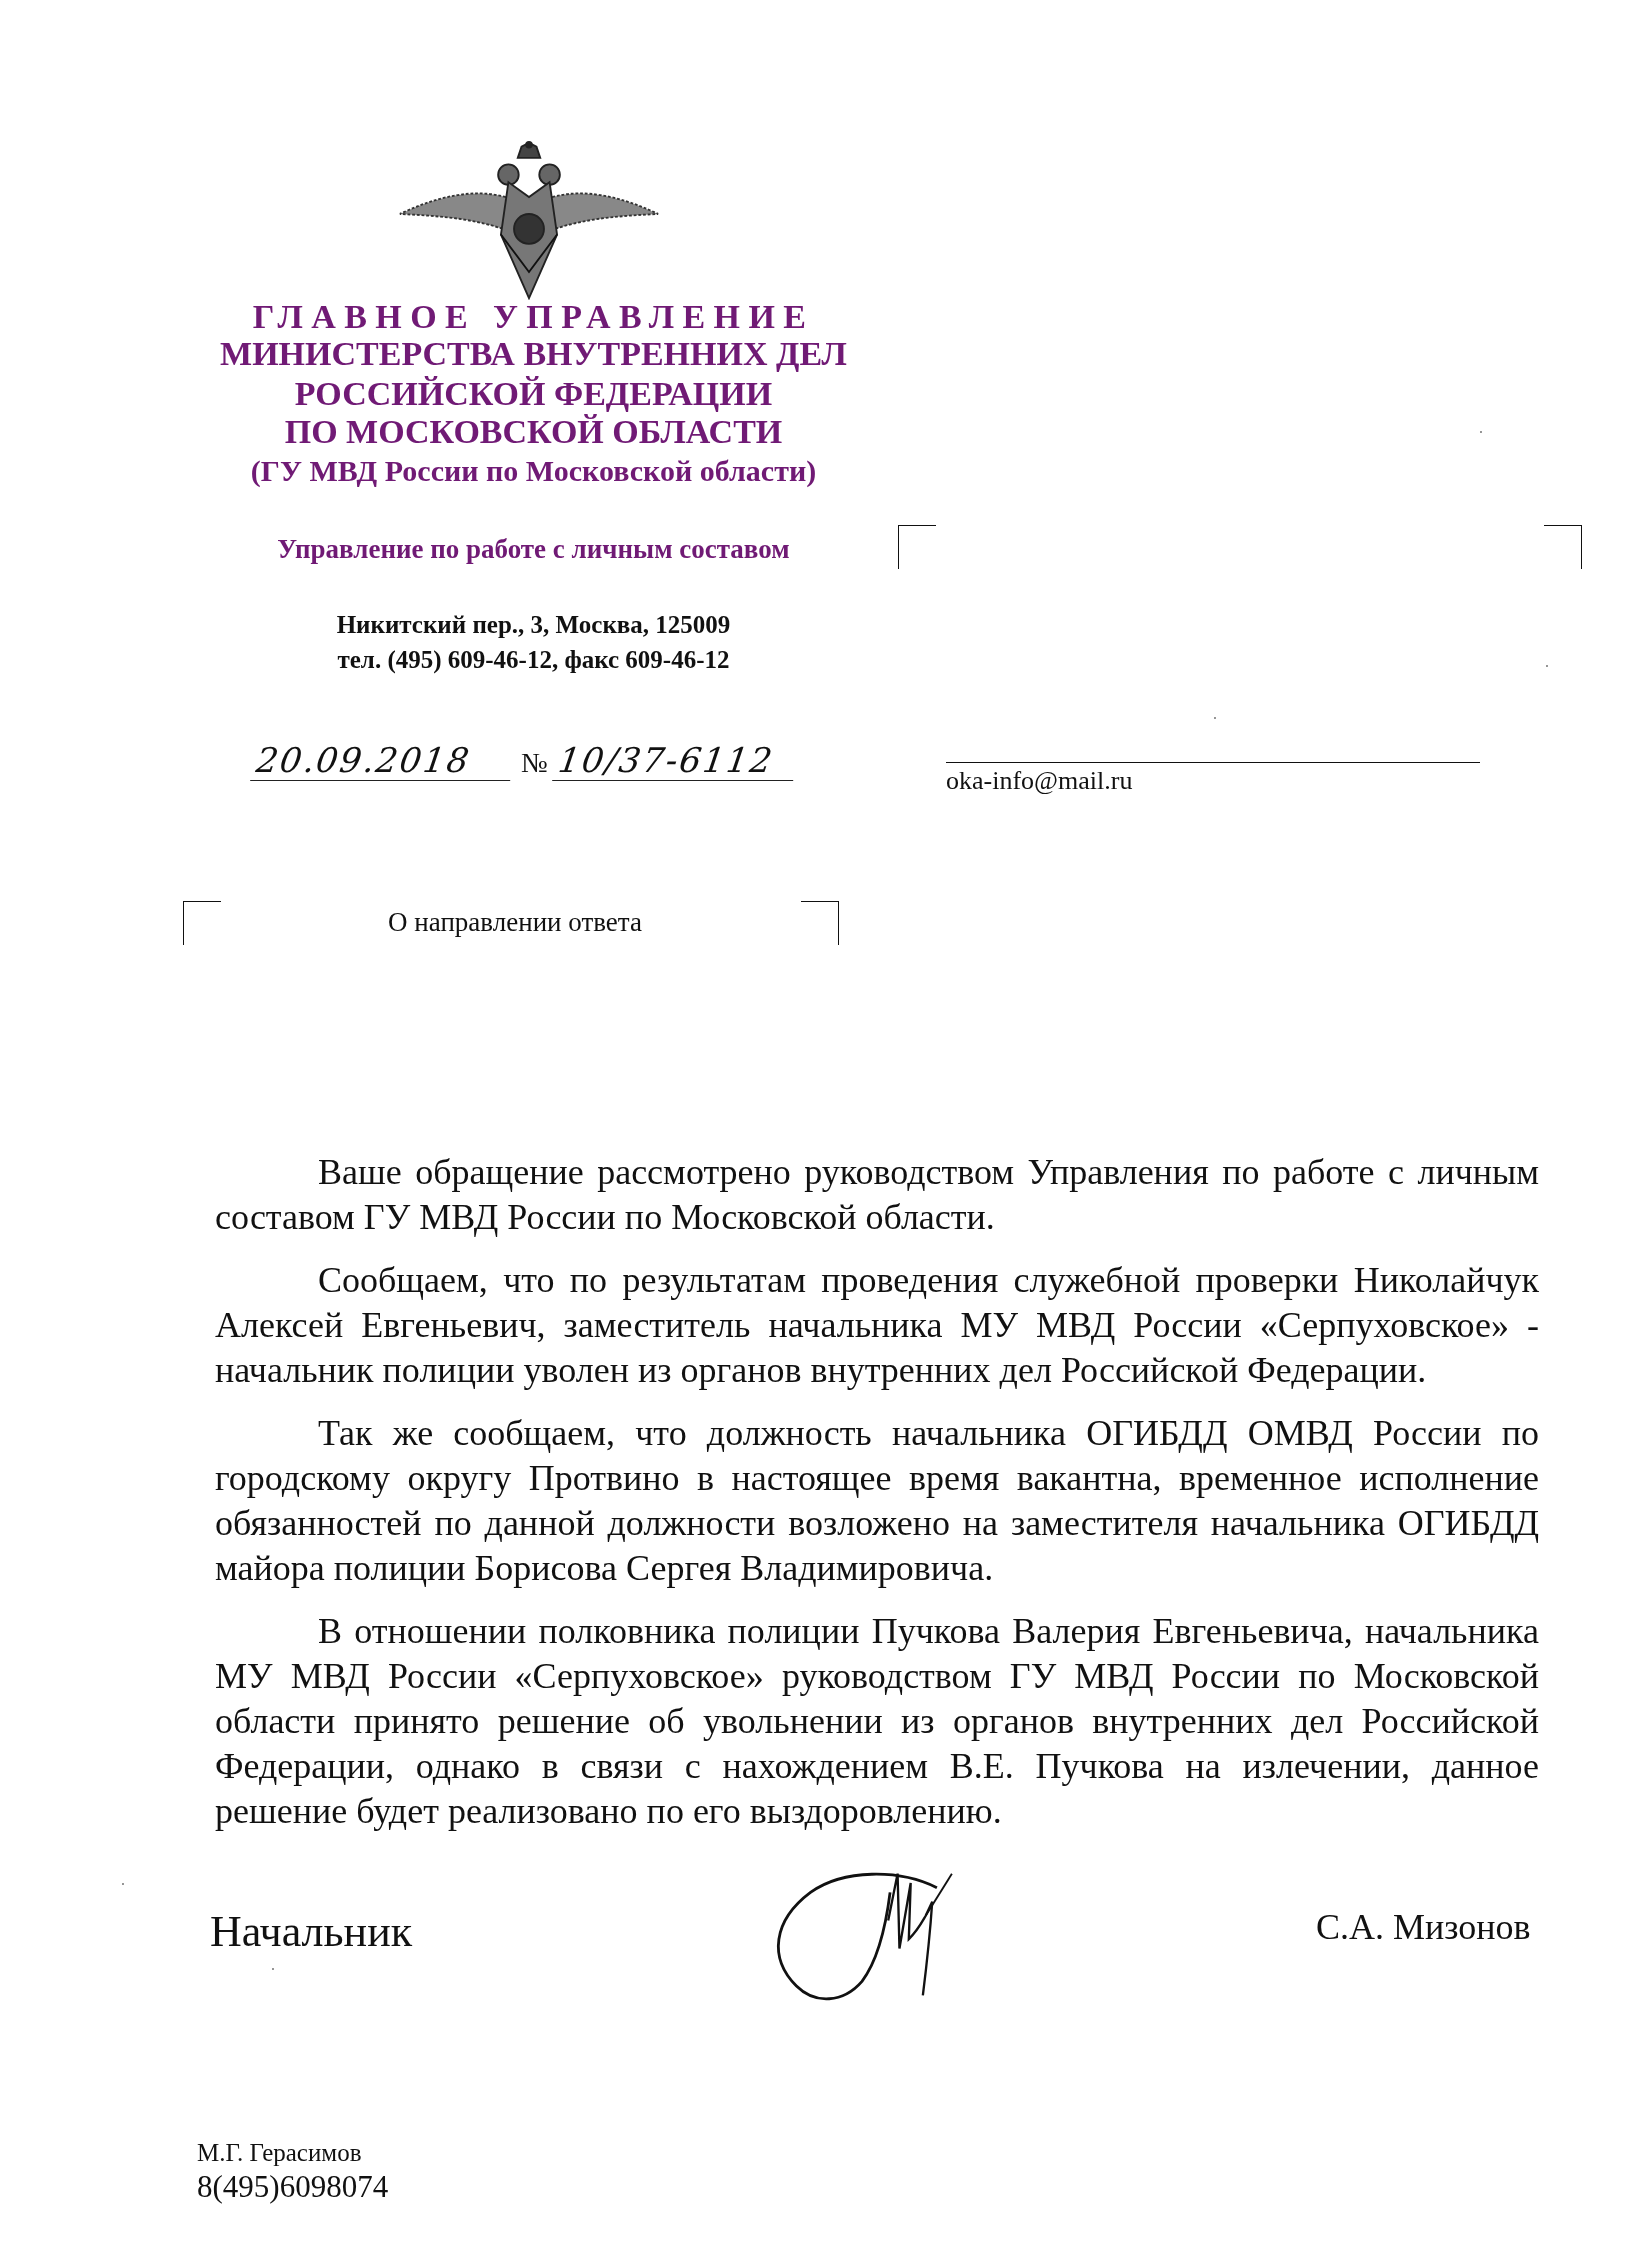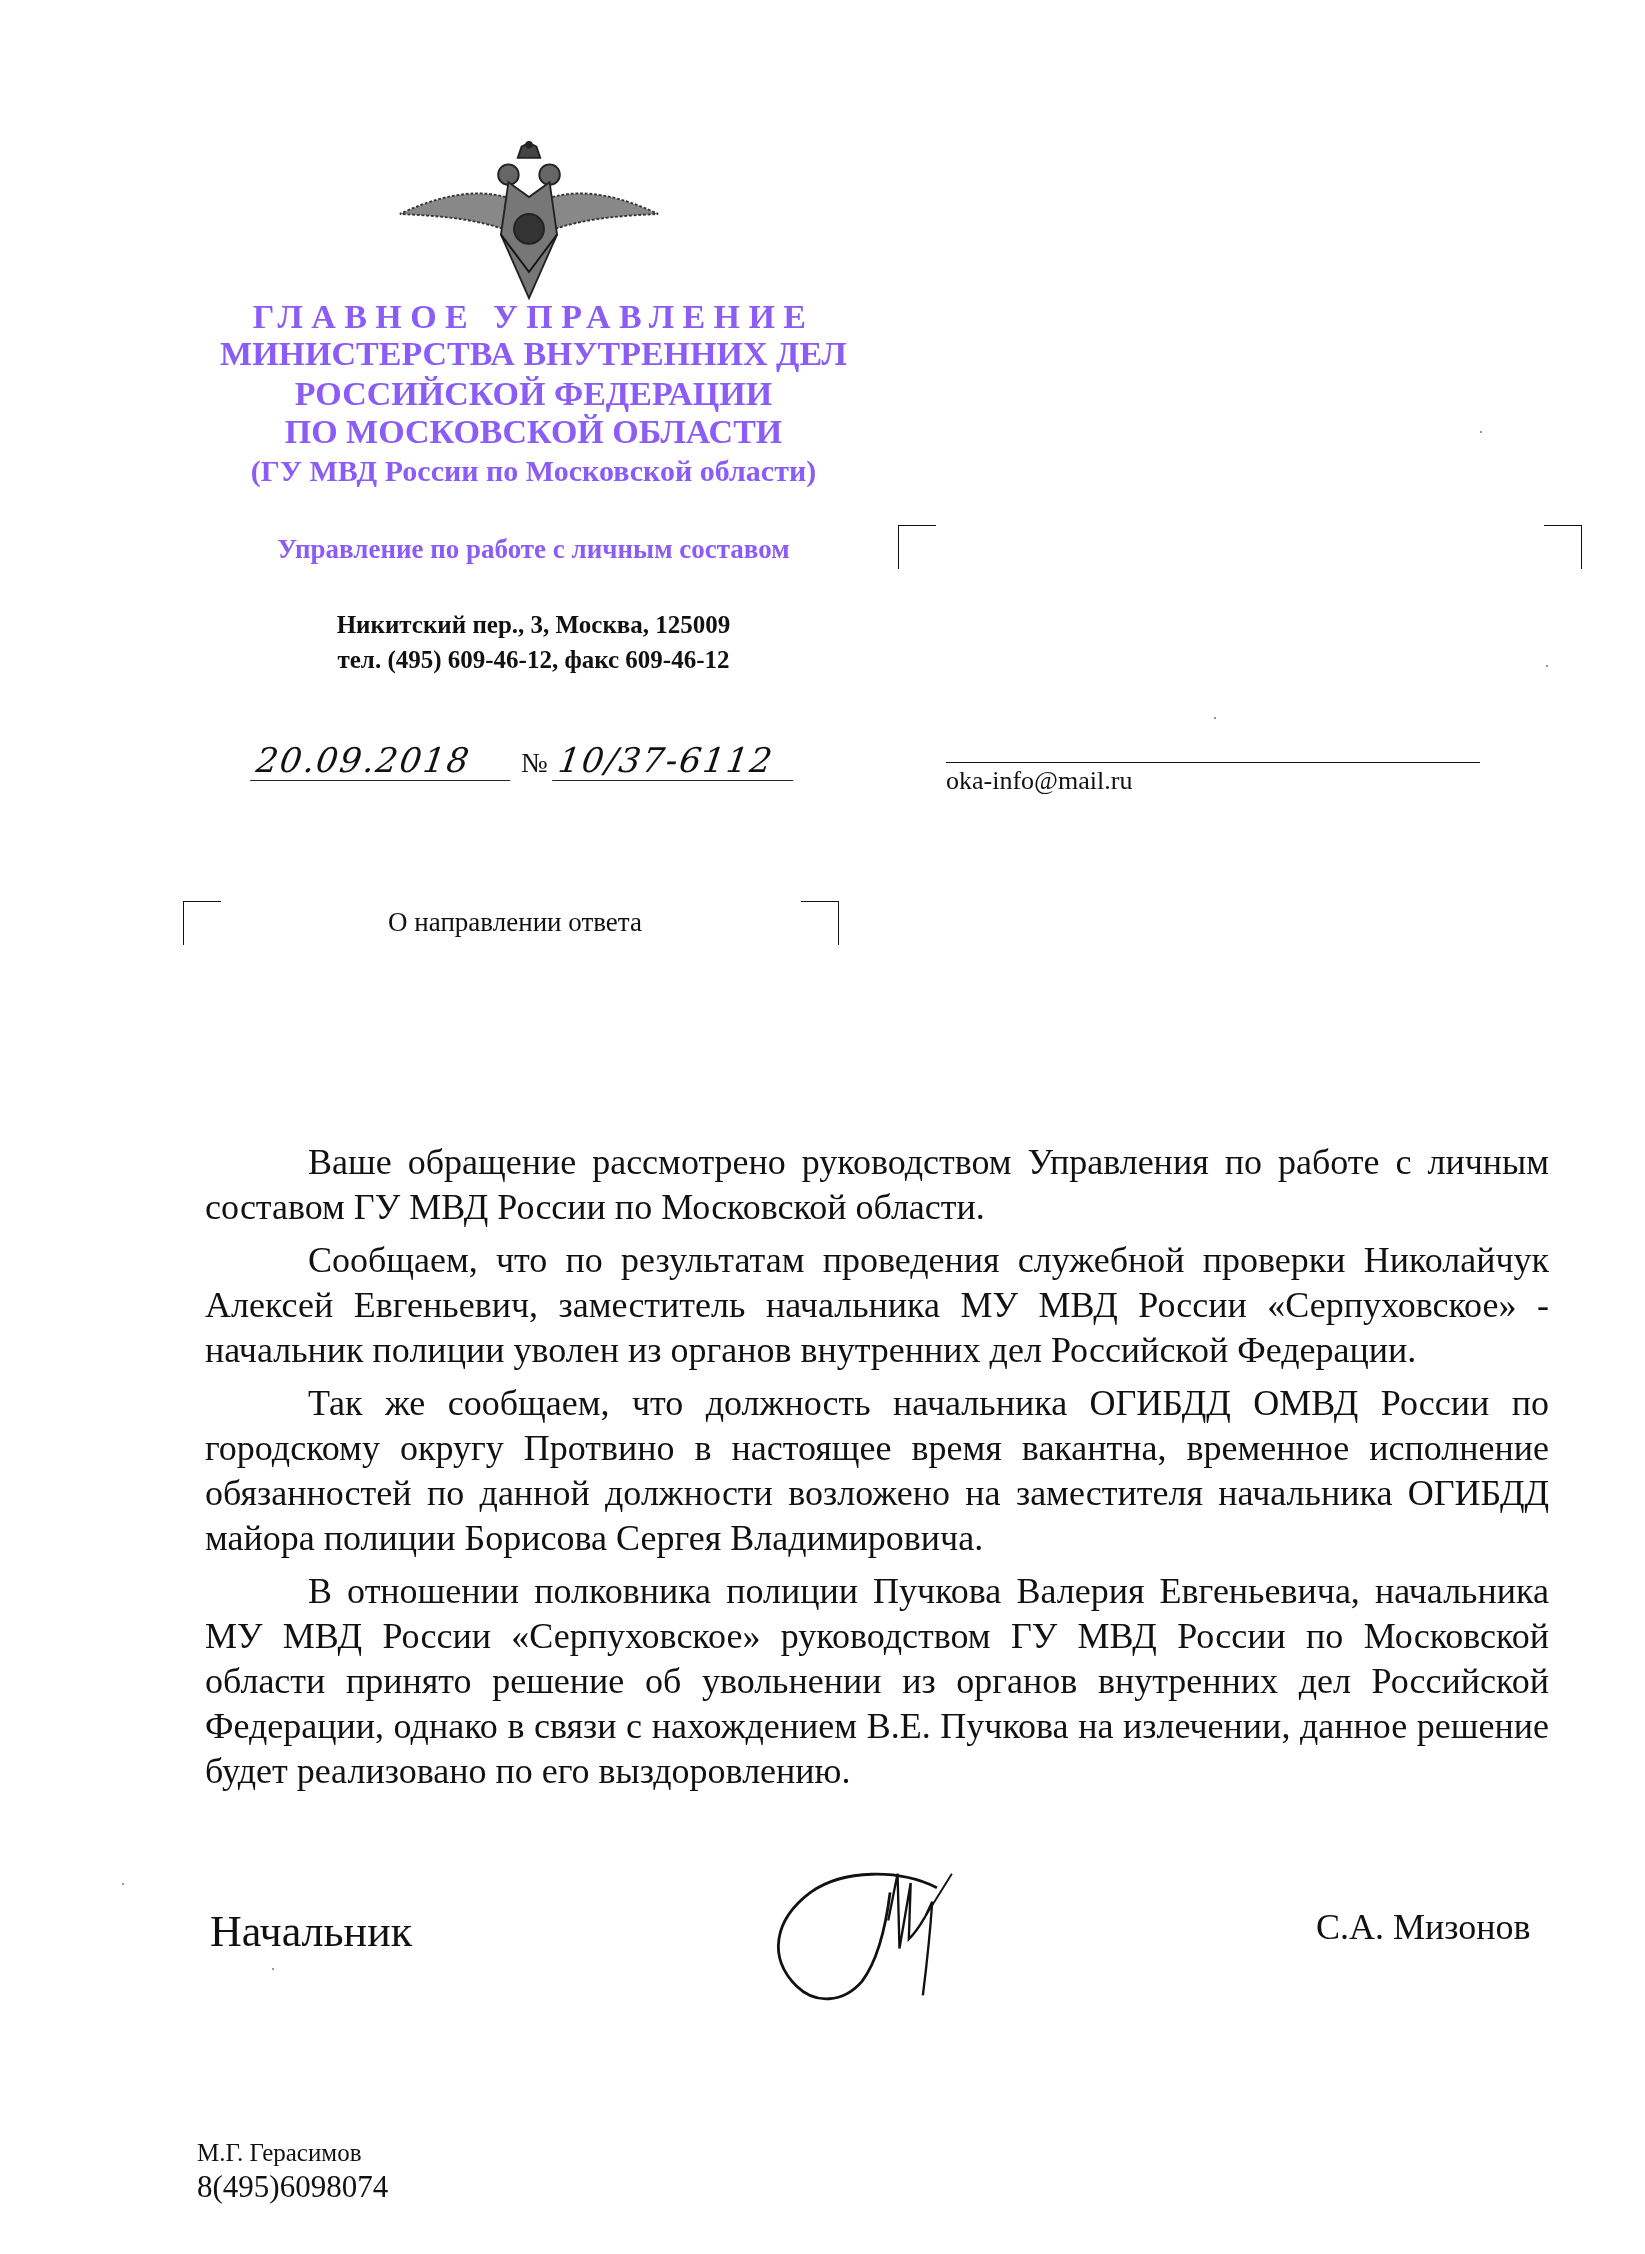--- a/index.html
+++ b/index.html
@@ -1,21 +1,21 @@
 <!DOCTYPE html>
 <html style="font-size:15px"><head>
 <meta charset="utf-8">
 <style>
   html, body { margin: 0; padding: 0; background: #ffffff; }
   body { width: 1645px; height: 2254px; position: relative; overflow: hidden; color: #111; font-family: "Liberation Serif", serif; }
   .abs { position: absolute; }
   
   #emblem { left: 398px; top: 141px; width: 262px; height: 159px; }
   
-  .hdr { left: 187px; width: 693px; text-align: center; font-weight: bold; color: #8b5cf6; }
+  .hdr { left: 187px; width: 693px; text-align: center; font-weight: bold; color: #701a75; }
   #h1 { top: 298px; font-size: 34px; letter-spacing: 8.4px; }
   #h2 { top: 335px; font-size: 34px; }
   #h3 { top: 375px; font-size: 34px; }
   #h4 { top: 413px; font-size: 34px; }
   #h5 { top: 454px; font-size: 30px; }
   #dept { top: 534px; font-size: 27px; }
   .addr { left: 187px; width: 693px; text-align: center; font-size: 25px; font-weight: bold; }
   #addr1 { top: 611px; }
   #addr2 { top: 646px; }
   
@@ -29,21 +29,21 @@
   .corner.tl { border-top-width: 1.9px; border-left-width: 1.9px; }
   .corner.tr { border-top-width: 1.9px; border-right-width: 1.9px; }
   
   #addressee { left: 946px; top: 529px; width: 600px; font-size: 36px; line-height: 45px; }
   #email-line { left: 946px; top: 762px; width: 534px; height: 0; border-top: 1.9px solid #111; }
   #email { left: 946px; top: 766px; font-size: 26px; }
   
   #subject { left: 187px; top: 907px; width: 656px; text-align: center; font-size: 27px; }
   
   #body { left: 197px; top: 1132px; width: 1360px; font-size: 36px; line-height: 45px; text-align: justify; }
-  #body p { margin: 8px; text-indent: 103px; }
+  #body p { margin: 18px; text-indent: 103px; }
   
   #sig-role { left: 210px; top: 1906px; font-size: 44px; }
   #sig-name { left: 1316px; top: 1906px; font-size: 36px; }
   #sig-mark { left: 759px; top: 1864px; width: 309px; height: 141px; }
   
   #exec-name { left: 197px; top: 2139px; font-size: 25px; }
   #exec-phone { left: 197px; top: 2169px; font-size: 31px; }
   .speck { position: absolute; width: 1.9px; height: 1.9px; background: #777; border-radius: 0.9px; }
 </style>
 </head>

